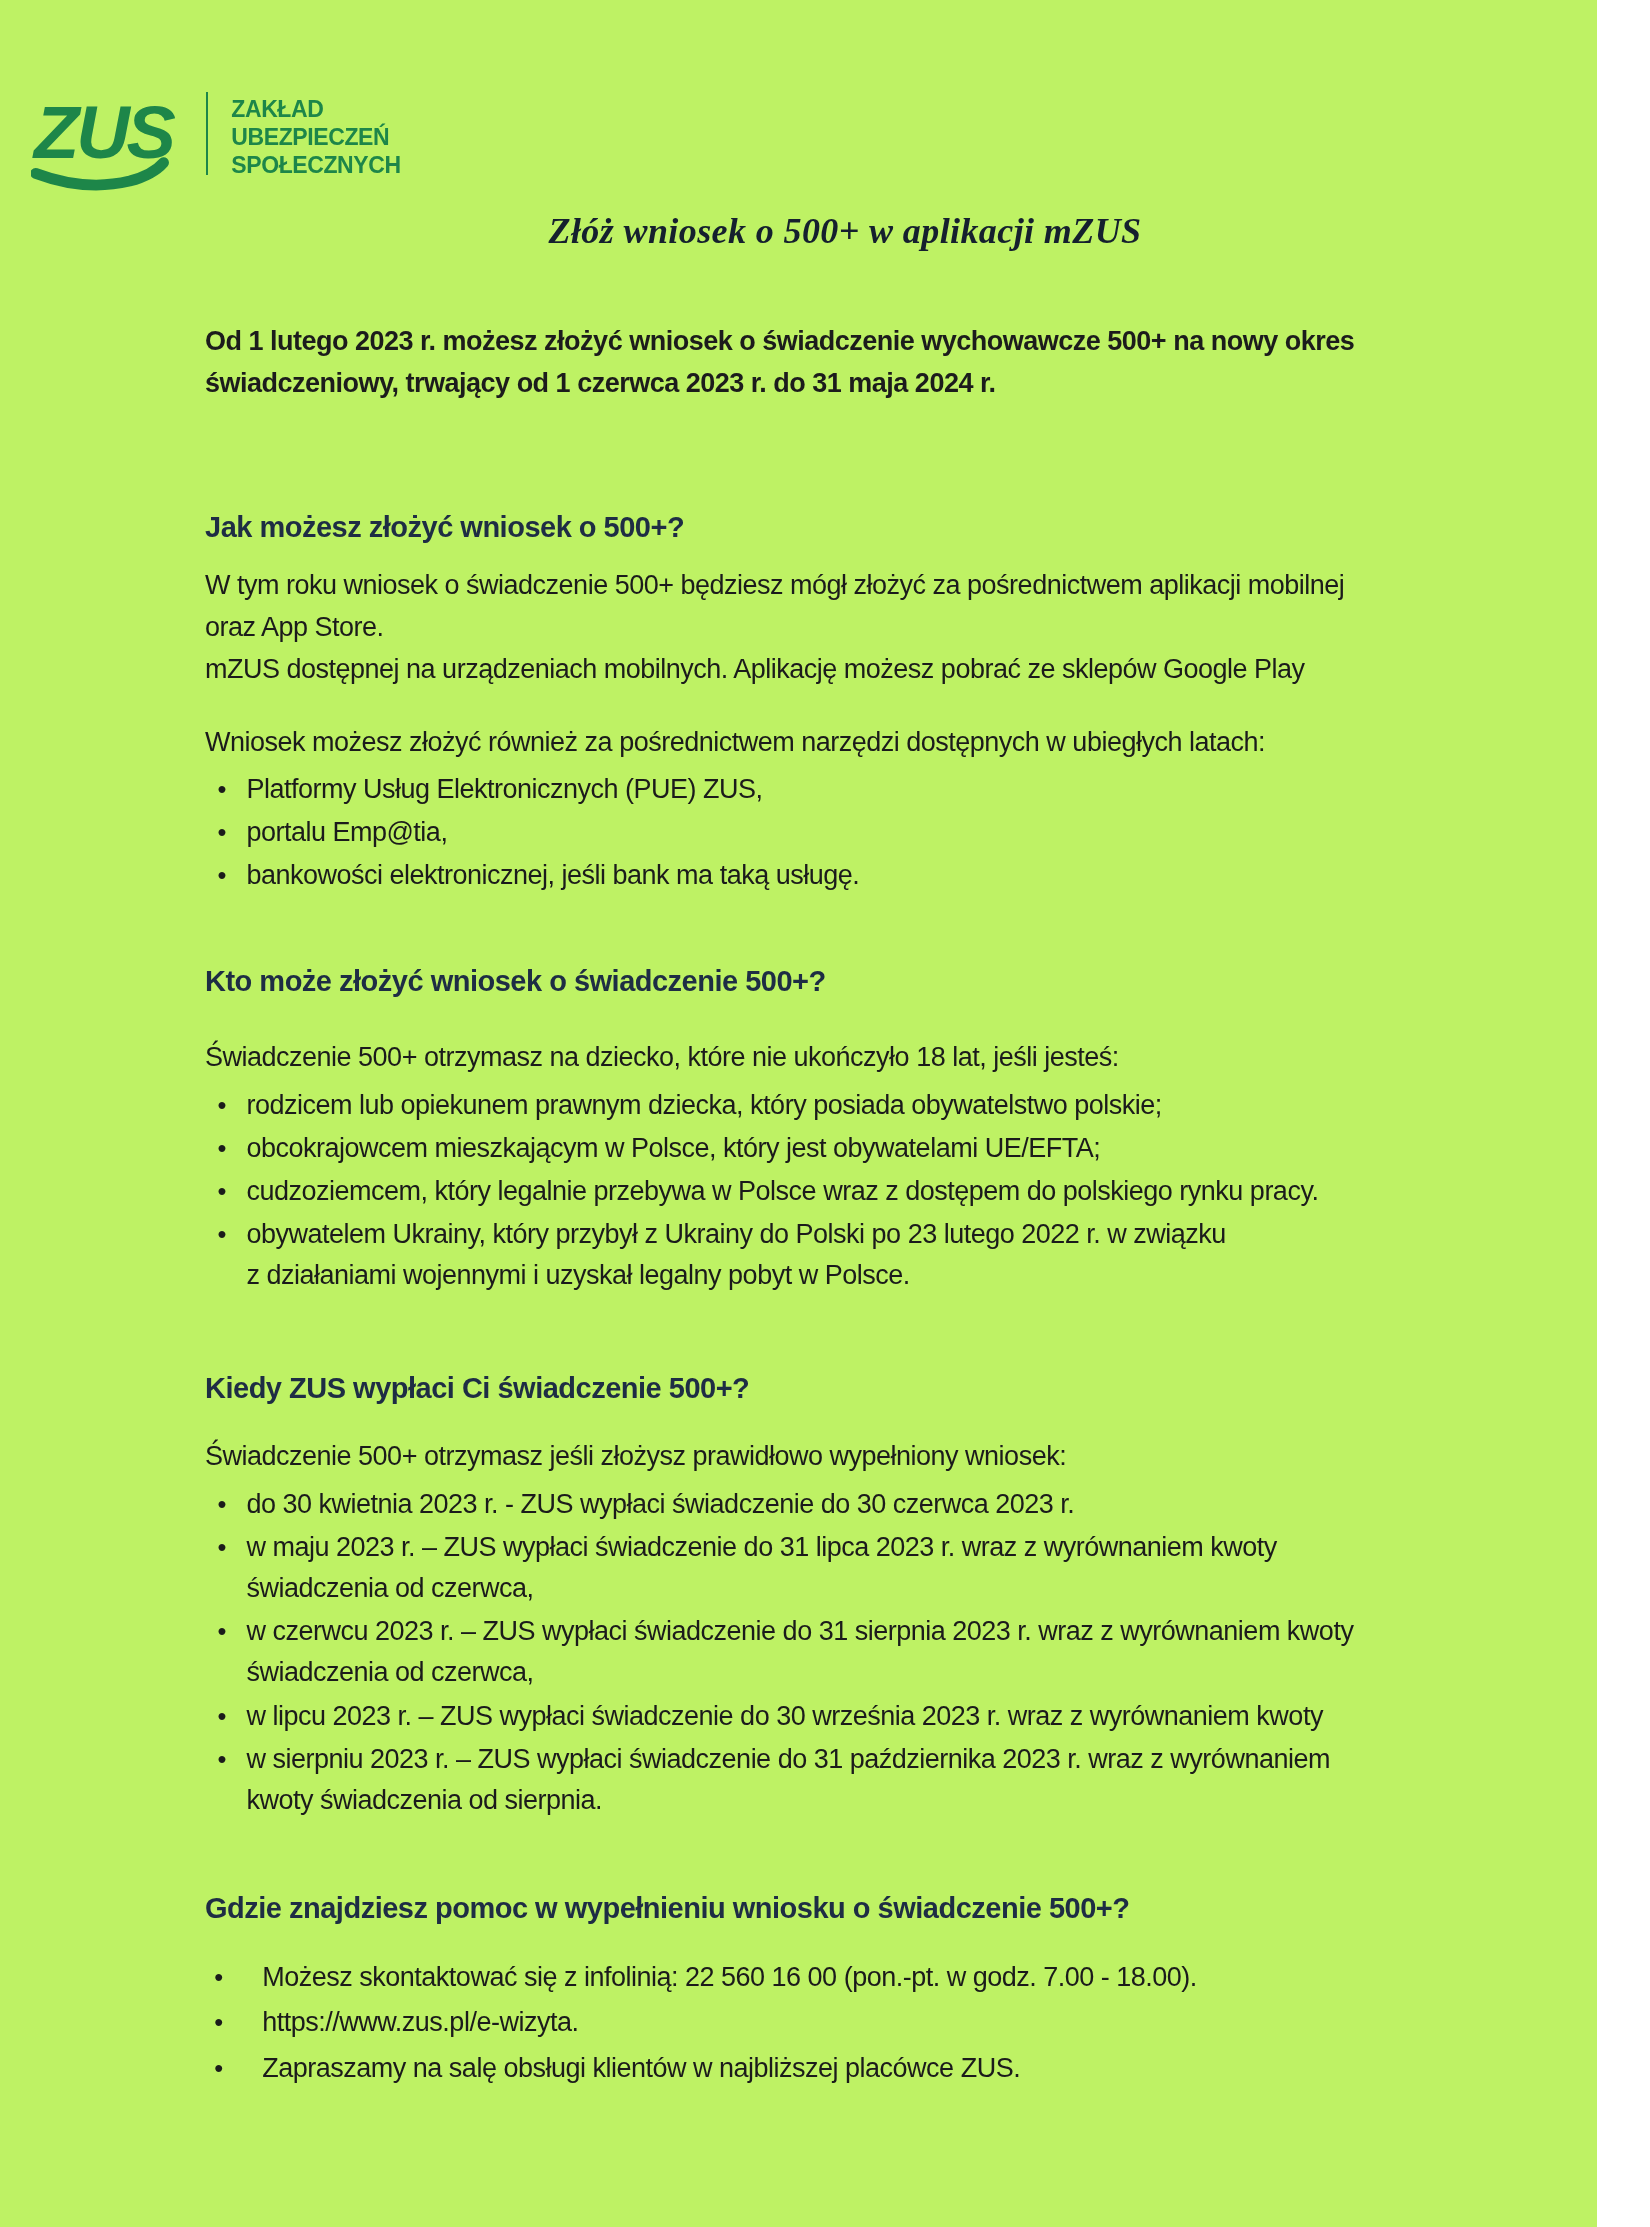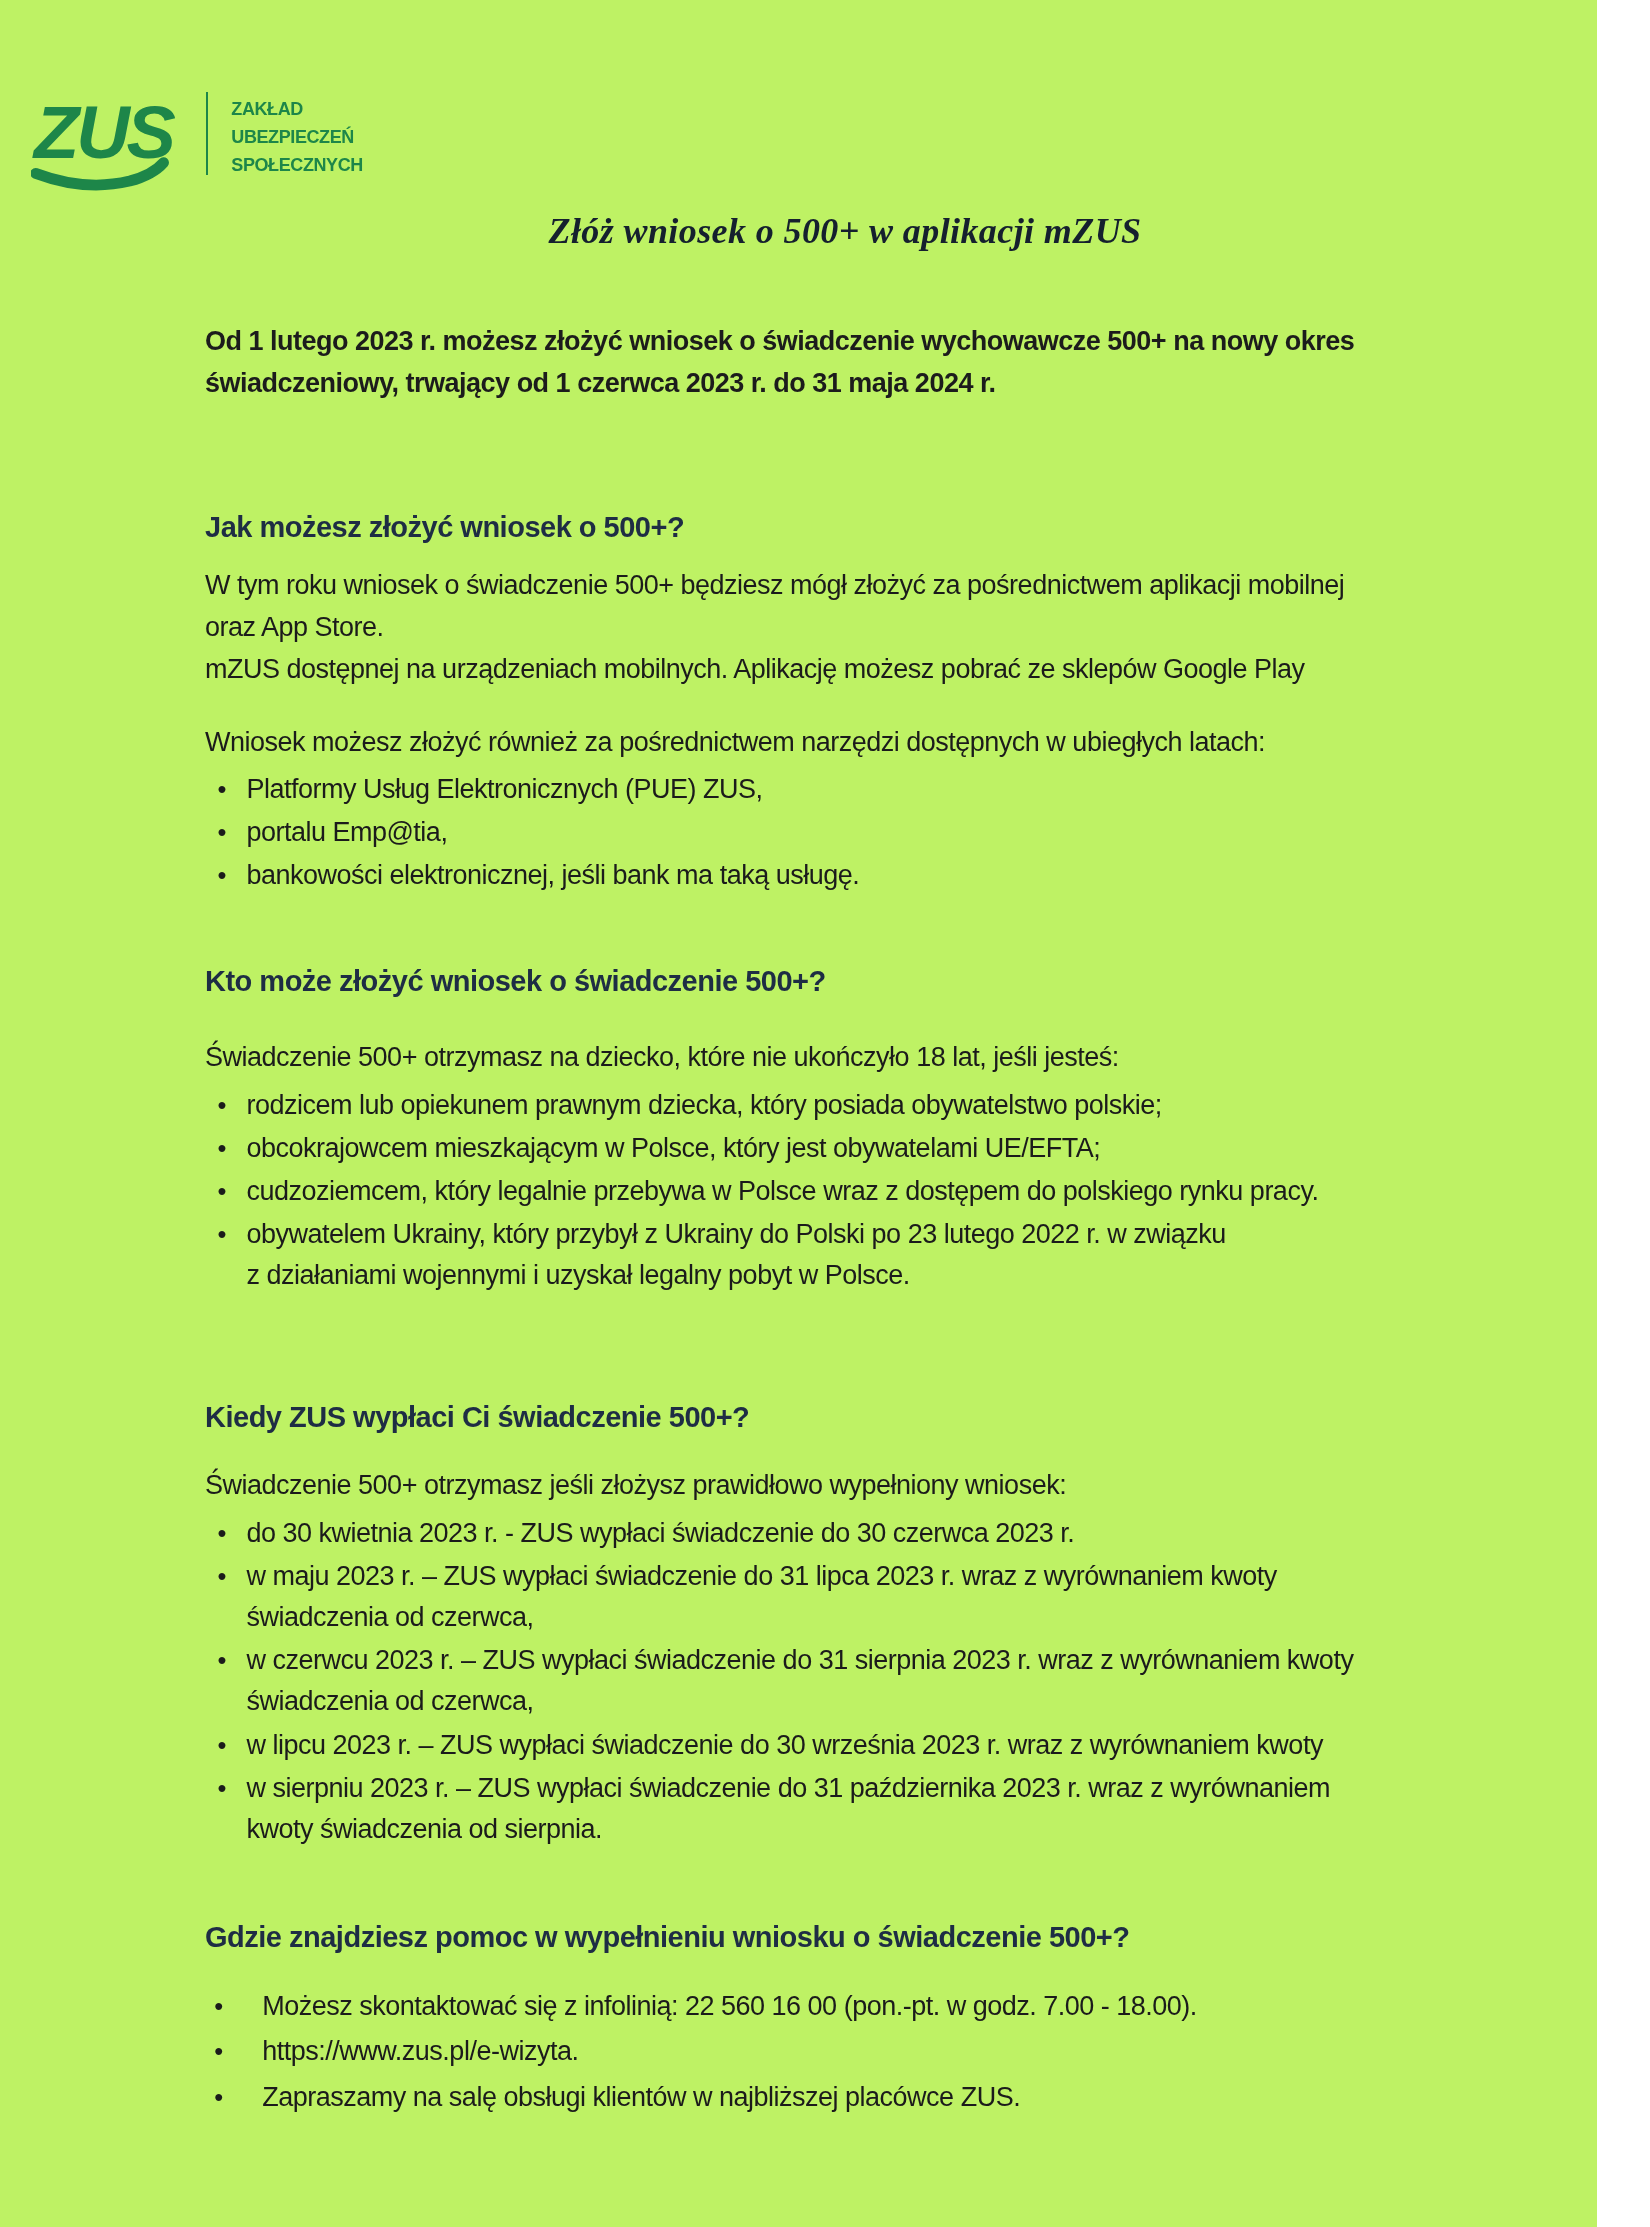--- a/index.html
+++ b/index.html
@@ -22,21 +22,21 @@
   .logo-mark-svg{display:block;}
   .logo-divider{
     width:2.3px;height:83px;
     background:#1d8649;
     margin:4.6px 23px 0 17px;
   }
   .logo-org{
     margin-top:7.7px;
     color:#1d8649;
     font-weight:bold;
-    font-size:18px;
+    font-size:23px;
     line-height:28px;
     letter-spacing:-0.4px;
   }
   
   .content{padding:0 112px 0 205px;}
   .doc-title{
     margin:4.6px 0 0 0;
     text-align:center;
     font-family:"Liberation Serif", serif;
     font-style:italic;
@@ -62,21 +62,21 @@
     font-weight:bold;
     color:#1e2d44;
     letter-spacing:-0.5px;
     white-space:nowrap;
   }
   .h-s1{margin-top:104px;}
   .p-s1a{margin-top:17px;}
   .p-s1b{margin-top:31px;}
   .h-s2{margin-top:66px;}
   .p-s2{margin-top:35px;}
-  .h-s3{margin-top:102px;}
+  .h-s3{margin-top:73px;}
   .p-s3{margin-top:27px;}
   .h-s4{margin-top:68px;}
   
   .blist{margin-top:6.2px;}
   .blist.first{margin-top:6.2px;}
   .li{display:flex;align-items:flex-start;margin-bottom:2.3px;}
   .dot{
     flex:0 0 29px;
     padding-left:12.4px;
     font-size:25.5px;

